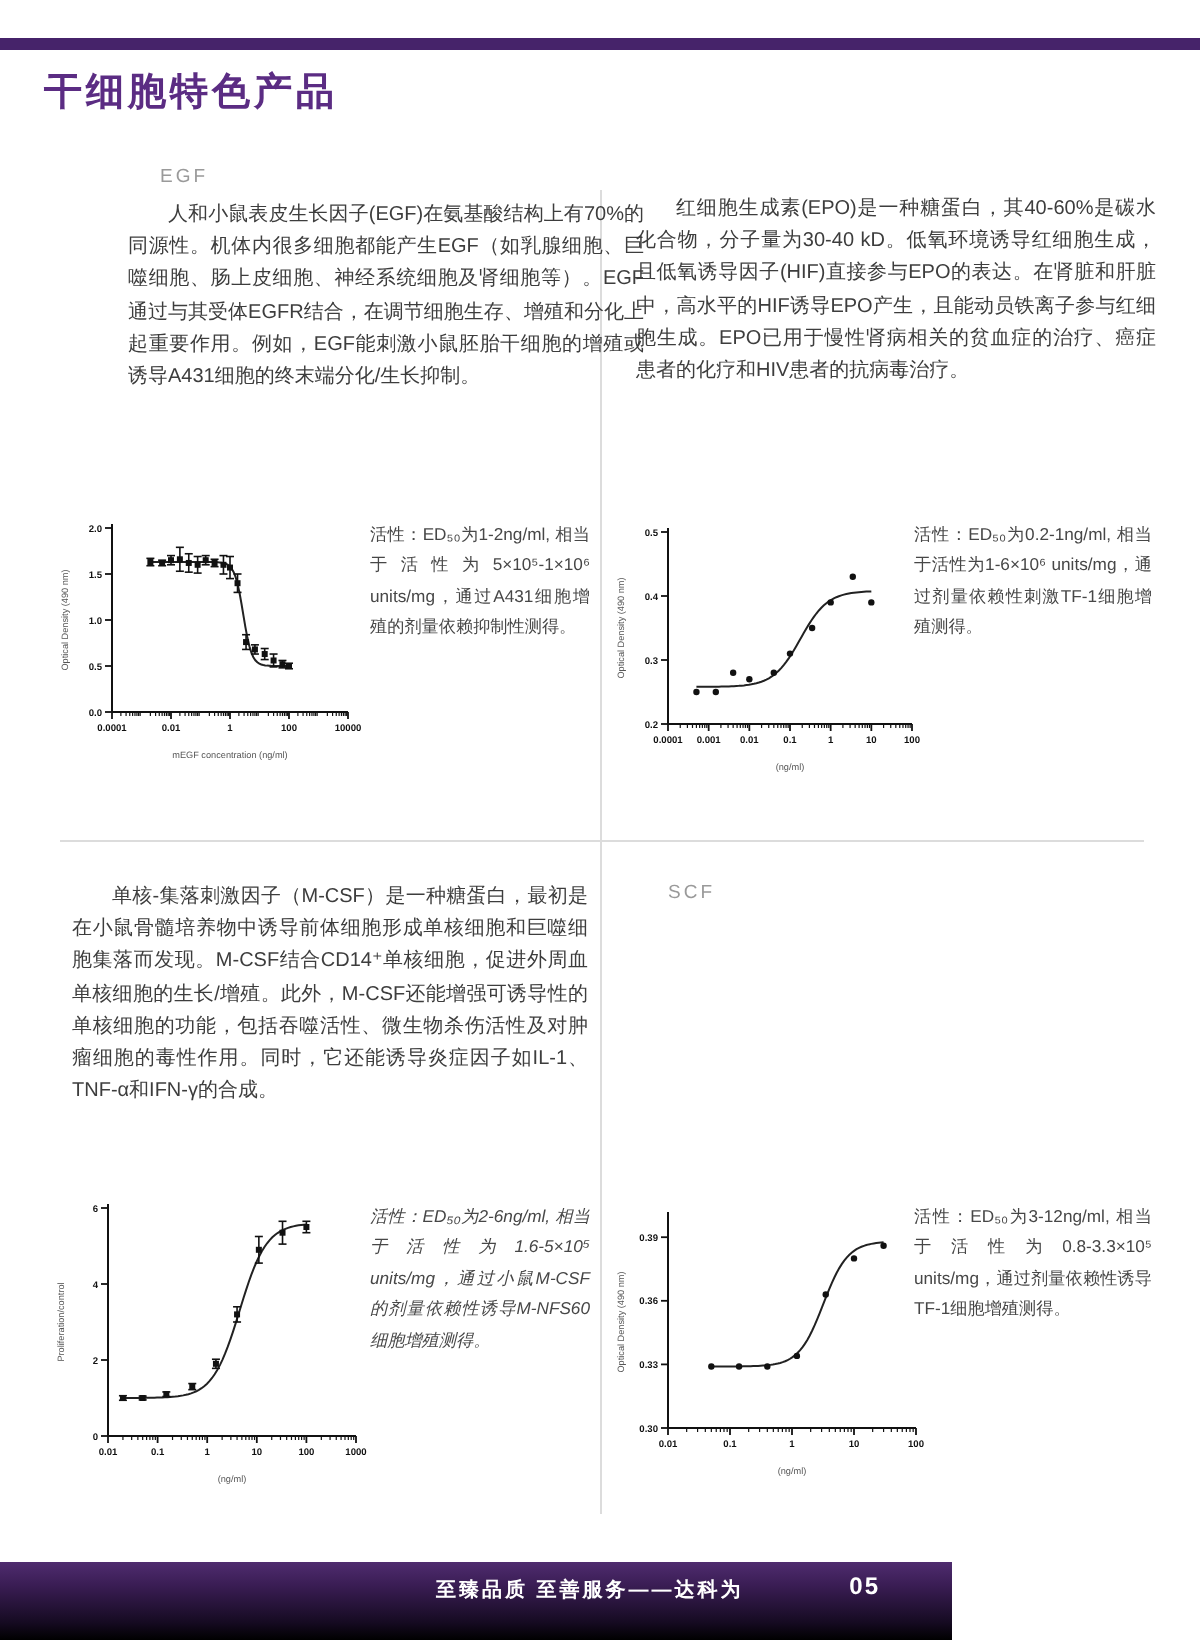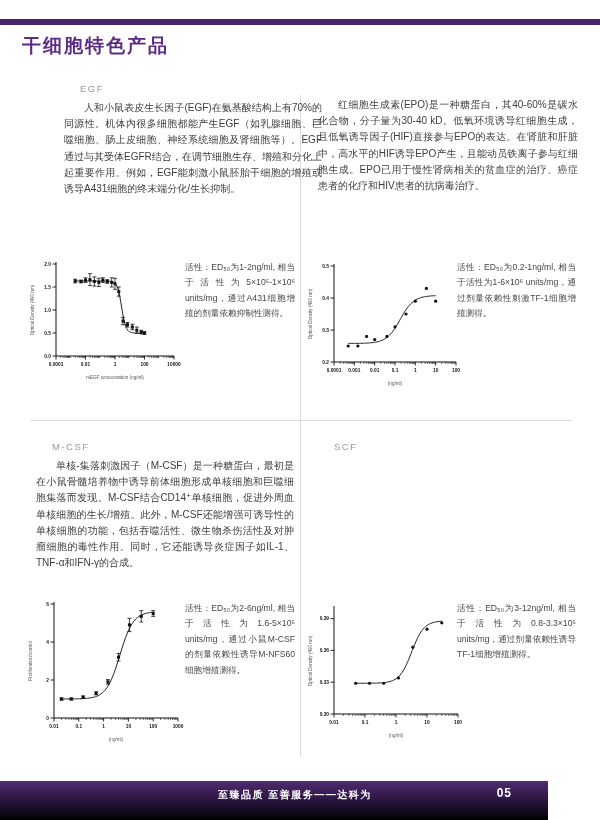--- a/index.html
+++ b/index.html
@@ -15,28 +15,28 @@
   .sec{position:absolute;}
   #sec-egf{left:36px;top:83px;width:258px;margin-left:28px;}
   #sec-epo{left:318px;top:97px;width:260px;}
   #sec-mcsf{left:36px;top:441px;width:258px;}
   #sec-scf{left:318px;top:441px;width:260px;}
   .sec-heading{margin:0 0 6px 16px;font-size:9.5px;font-weight:normal;color:#9a9a9a;letter-spacing:1.5px;}
   .sec-body{margin:0;font-size:10px;line-height:16.2px;color:#3d3d3d;text-align:justify;text-indent:2em;}
   .activity{position:absolute;font-size:8.6px;line-height:15.5px;color:#474747;text-align:justify;}
   #act-egf{left:185px;top:251px;width:110px;}
   #act-epo{left:457px;top:251px;width:119px;}
-  #act-mcsf{left:185px;top:592px;width:110px;}
+  #act-mcsf{left:185px;top:592px;width:110px;font-style:italic;}
   #act-scf{left:457px;top:592px;width:119px;}
   .chart{position:absolute;}
   #chart-egf{left:28px;top:256px;width:158px;height:126px;}
   #chart-epo{left:306px;top:258px;width:162px;height:130px;}
   #chart-mcsf{left:26px;top:596px;width:164px;height:148px;}
   #chart-scf{left:306px;top:600px;width:164px;height:140px;}
-  .footer{position:absolute;left:0;top:781px;width:548px;height:39px;
+  .footer{position:absolute;left:0;top:781px;width:476px;height:39px;
     background:linear-gradient(180deg,#4f2c6f 0%,#3a1d54 30%,#150a21 78%,#000 100%);}
   .slogan{position:absolute;left:218px;top:7px;font-size:10px;font-weight:bold;color:#ffffff;letter-spacing:1.5px;}
   .page-num{position:absolute;right:36px;top:5px;font-size:12px;font-weight:bold;color:#ffffff;letter-spacing:1px;}
   svg text{font-family:"Liberation Sans","DejaVu Sans",sans-serif;}
 </style>
 </head>
 <body>
 
 <div class="page">
 
@@ -297,21 +297,20 @@
         <circle cx="80.9085531570019" cy="78.39999999999999" r="1.6" fill="#111"></circle>
         <circle cx="89" cy="68.80000000000001" r="1.6" fill="#111"></circle>
         <circle cx="100.06271690178895" cy="56.000000000000014" r="1.6" fill="#111"></circle>
         <circle cx="109.33333333333333" cy="43.19999999999999" r="1.6" fill="#111"></circle>
         <circle cx="120.39605023512227" cy="30.400000000000006" r="1.6" fill="#111"></circle>
         <circle cx="129.66666666666669" cy="43.19999999999999" r="1.6" fill="#111"></circle>
       </svg></div>
   <p class="activity" id="act-epo">活性：ED₅₀为0.2-1ng/ml, 相当于活性为1-6×10⁶ units/mg，通过剂量依赖性刺激TF-1细胞增殖测得。</p>
 
   <div class="sec" id="sec-mcsf">
-    <h2 class="sec-heading">M-CSF</h2>
     <p class="sec-body">单核-集落刺激因子（M-CSF）是一种糖蛋白，最初是在小鼠骨髓培养物中诱导前体细胞形成单核细胞和巨噬细胞集落而发现。M-CSF结合CD14⁺单核细胞，促进外周血单核细胞的生长/增殖。此外，M-CSF还能增强可诱导性的单核细胞的功能，包括吞噬活性、微生物杀伤活性及对肿瘤细胞的毒性作用。同时，它还能诱导炎症因子如IL-1、TNF-α和IFN-γ的合成。</p>
   </div>
   <div class="chart" id="chart-mcsf"><svg viewBox="0 0 164 148" width="164" height="148">
         <line x1="28" y1="122" x2="28" y2="6" stroke="#111" stroke-width="1"></line>
         <line x1="28" y1="122" x2="152" y2="122" stroke="#111" stroke-width="1"></line>
         <line x1="28" y1="122" x2="28" y2="125.5" stroke="#111" stroke-width="0.9"></line>
         <text x="28" y="131.5" text-anchor="middle" font-size="4.8" font-weight="bold" fill="#111">0.01</text>
         <line x1="52.8" y1="122" x2="52.8" y2="125.5" stroke="#111" stroke-width="0.9"></line>
         <text x="52.8" y="131.5" text-anchor="middle" font-size="4.8" font-weight="bold" fill="#111">0.1</text>
         <line x1="77.6" y1="122" x2="77.6" y2="125.5" stroke="#111" stroke-width="0.9"></line>

